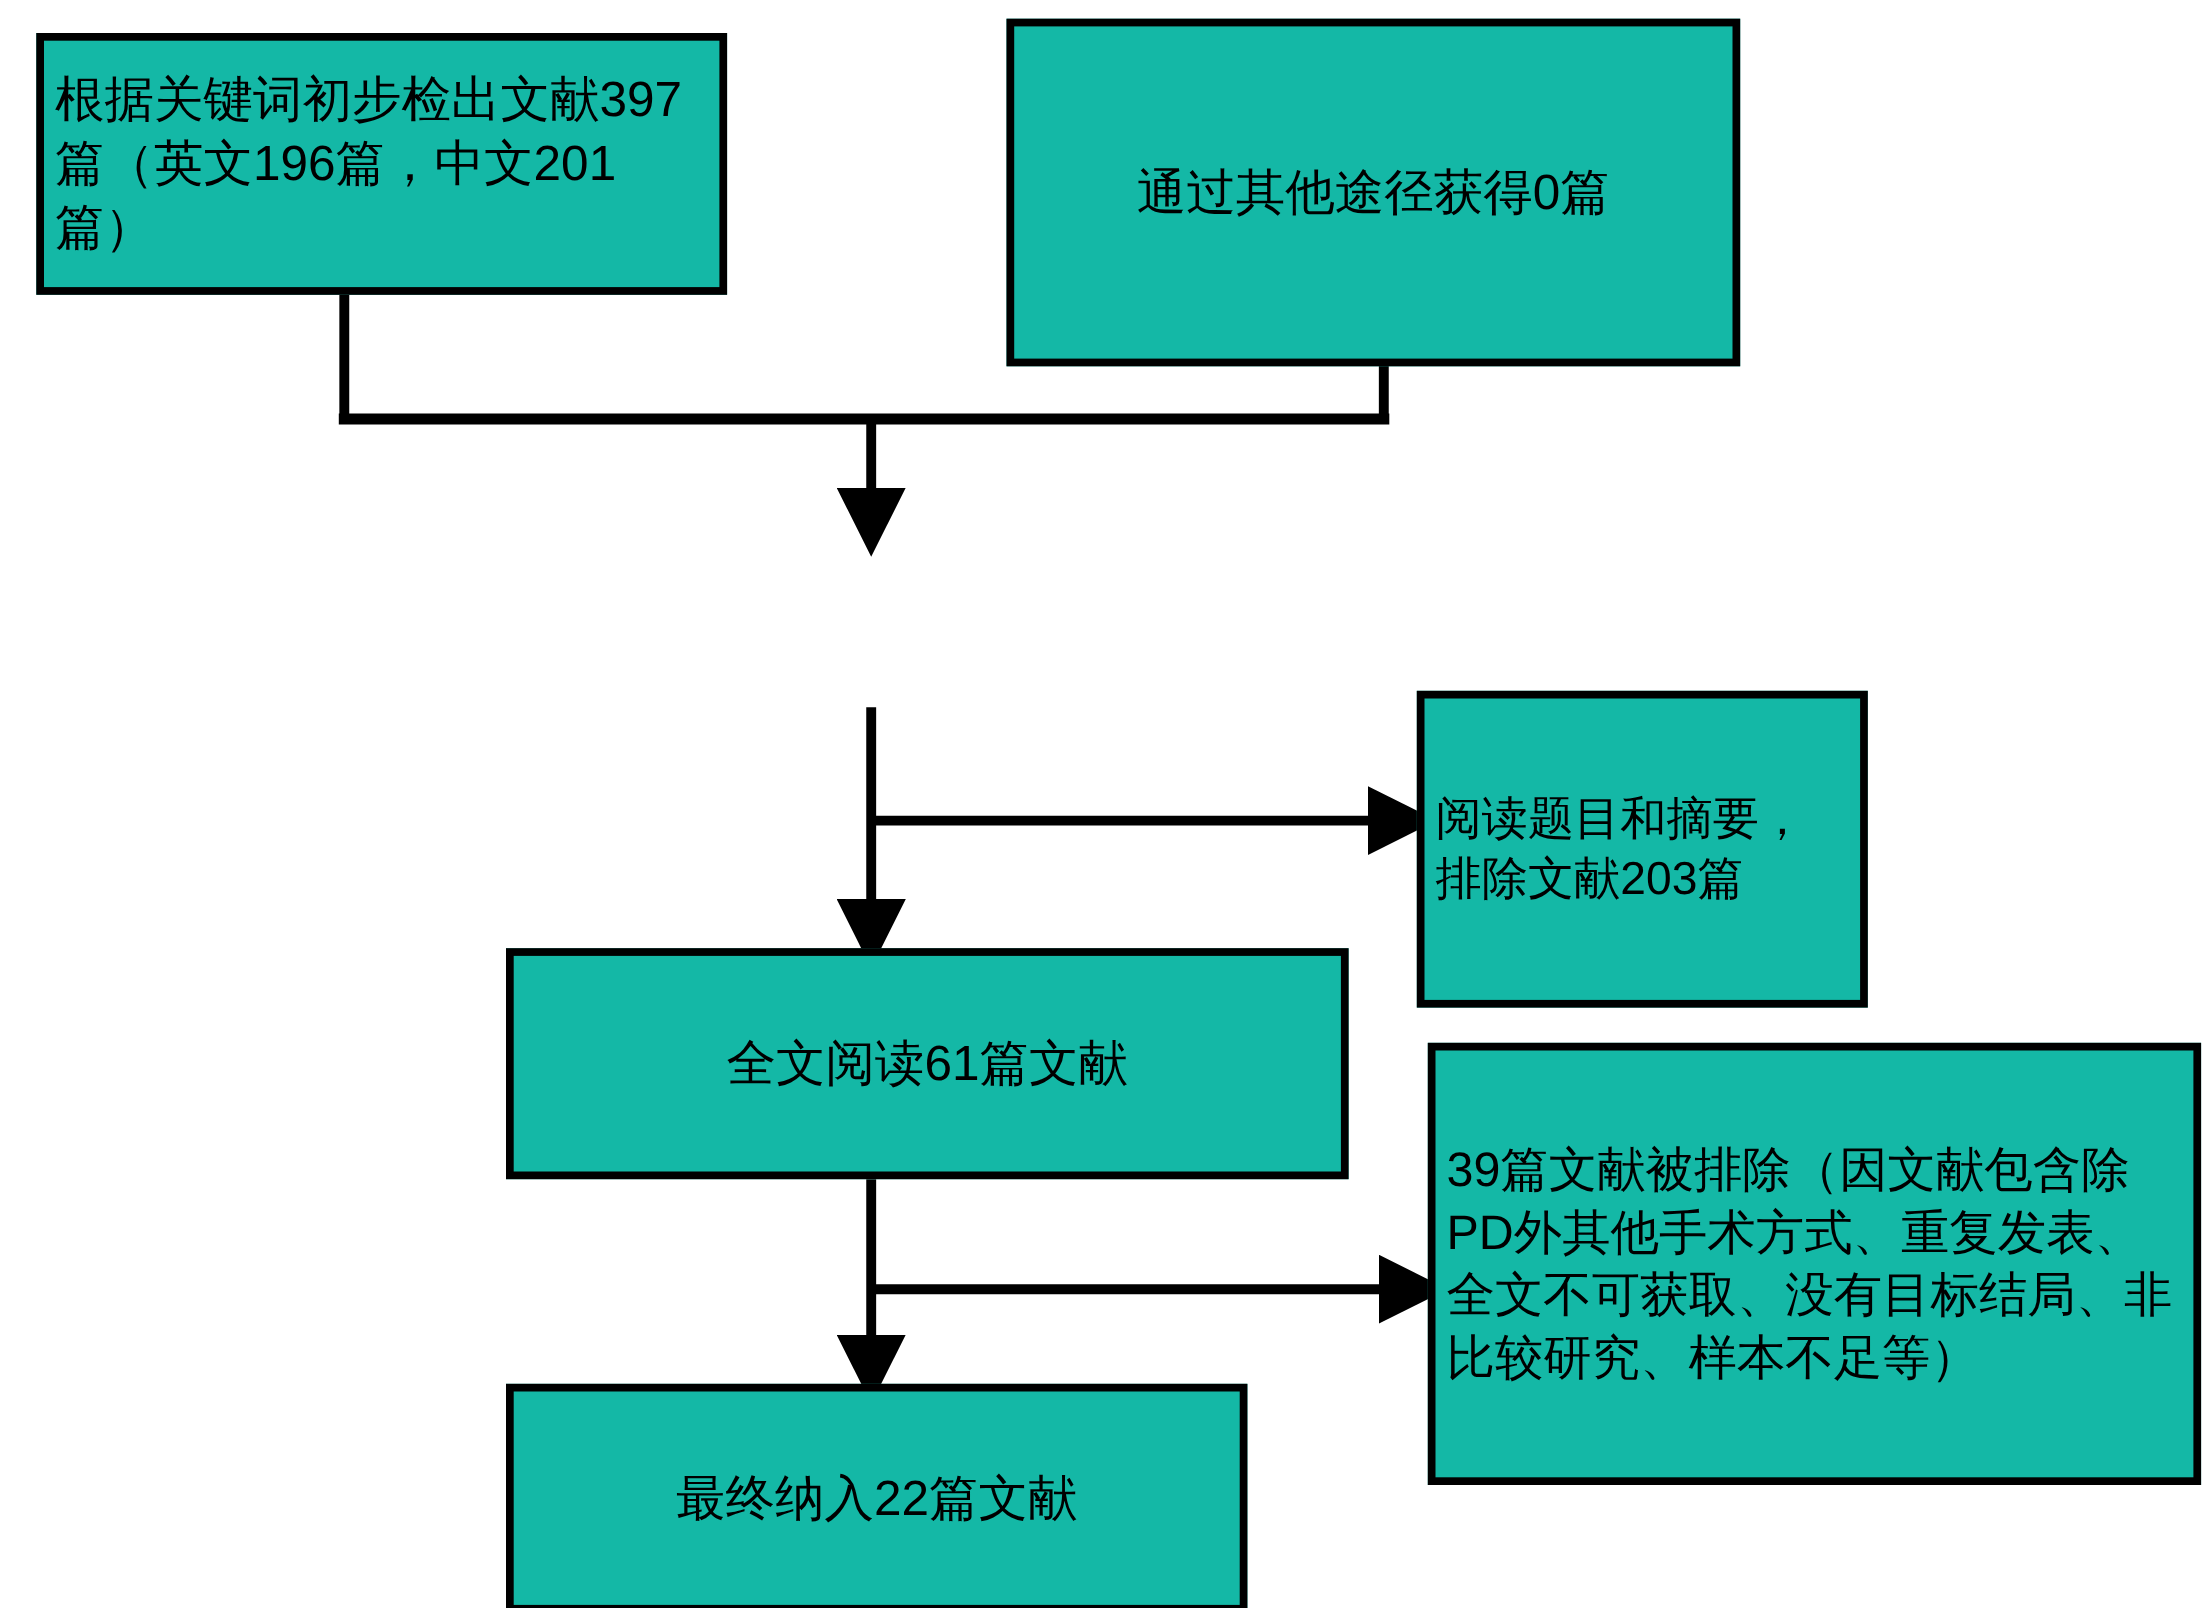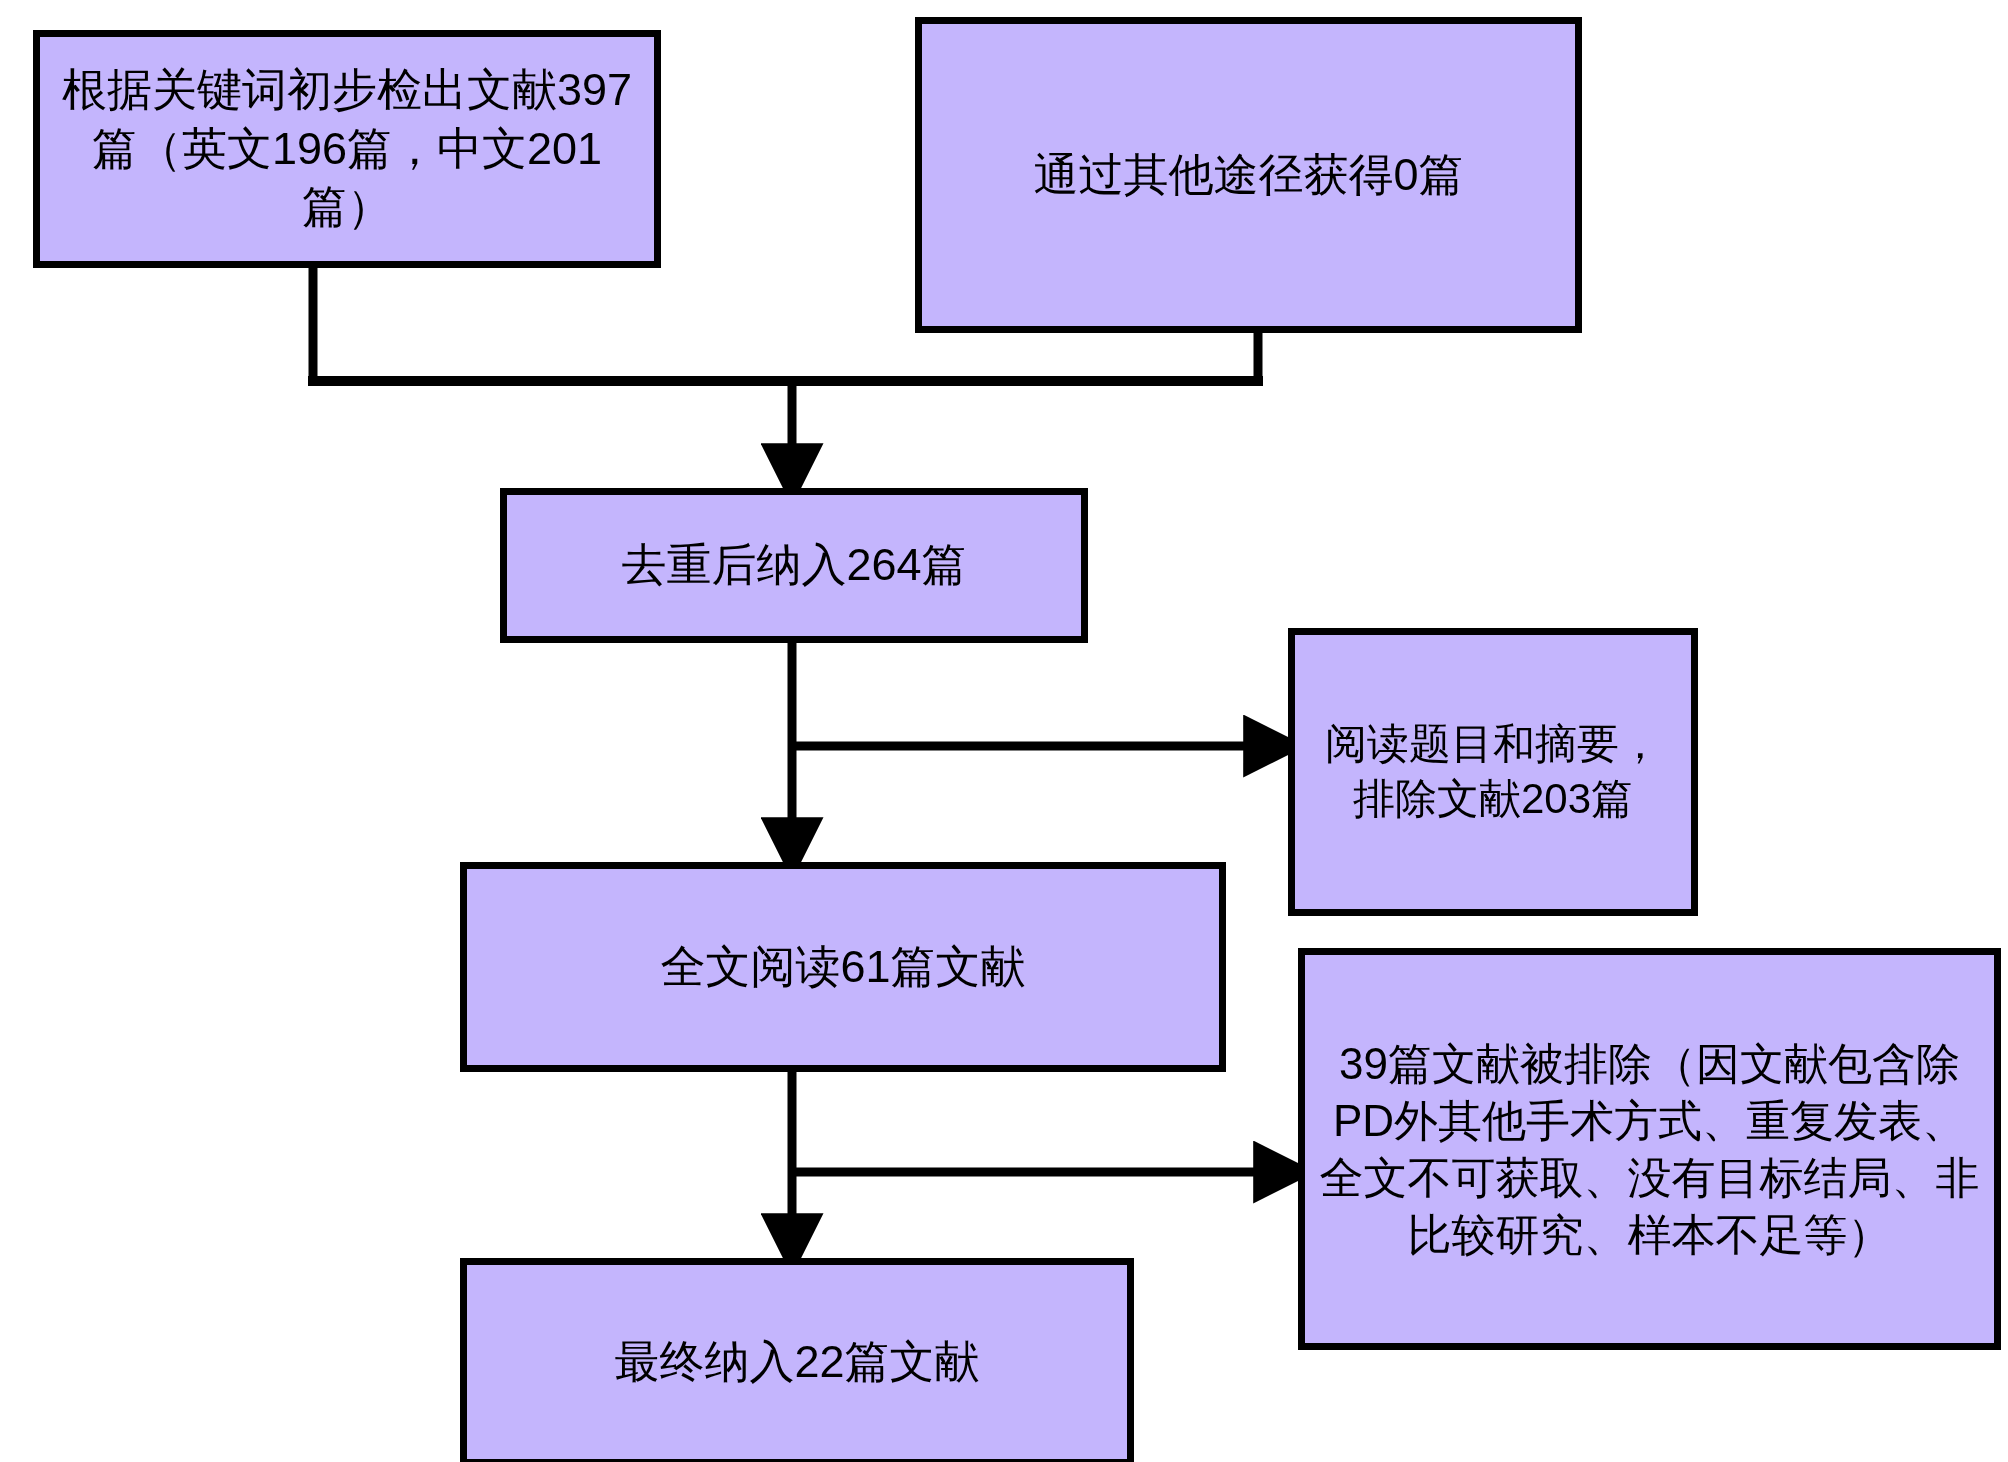--- a/index.html
+++ b/index.html
@@ -22,25 +22,24 @@
     top: 0;
     left: 0;
     width: 2008px;
     height: 1462px;
     display: block;
   }
   .node-box {
     position: absolute;
     box-sizing: border-box;
     border: 7px solid #000000;
-    background: #c4b5fd;
+    background: #14b8a6;
     display: flex;
     align-items: center;
     justify-content: center;
-    text-align: center;
     color: #000000;
     line-height: 1.30;
     padding: 4px 10px;
     white-space: pre-line;
     font-weight: 400;
   }
   .fs-big   { font-size: 45px; }
   .fs-mid   { font-size: 44px; }
   .fs-small { font-size: 42px; }
 </style>
@@ -86,21 +85,20 @@
 
     <g>
       <path d="M792,1172 L1282,1172" stroke="#000000" stroke-width="9" fill="none" marker-end="url(#arrowhead)"></path>
     </g>
   </svg>
 
   <div class="node-box fs-big" style="left:33px; top:30px; width:628px; height:238px;">根据关键词初步检出文献397篇（英文196篇，中文201篇）</div>
 
   <div class="node-box fs-big" style="left:915px; top:17px; width:667px; height:316px;">通过其他途径获得0篇</div>
 
-  <div class="node-box fs-big" style="left:500px; top:488px; width:588px; height:155px;">去重后纳入264篇</div>
 
   <div class="node-box fs-small" style="left:1288px; top:628px; width:410px; height:288px;">阅读题目和摘要，排除文献203篇</div>
 
   <div class="node-box fs-big" style="left:460px; top:862px; width:766px; height:210px;">全文阅读61篇文献</div>
 
   <div class="node-box fs-mid" style="left:1298px; top:948px; width:703px; height:402px;">39篇文献被排除（因文献包含除PD外其他手术方式、重复发表、全文不可获取、没有目标结局、非比较研究、样本不足等）</div>
 
   <div class="node-box fs-big" style="left:460px; top:1258px; width:674px; height:208px;">最终纳入22篇文献</div>
 
 </div>

